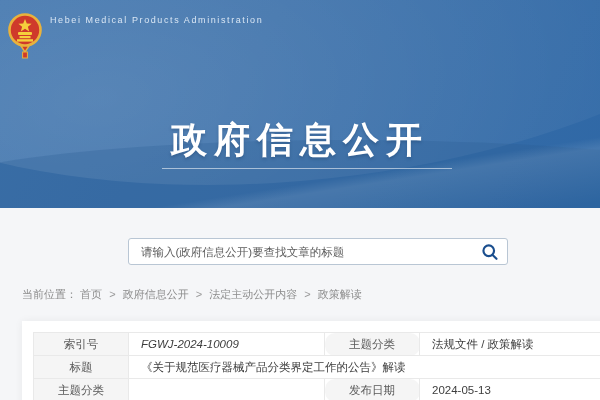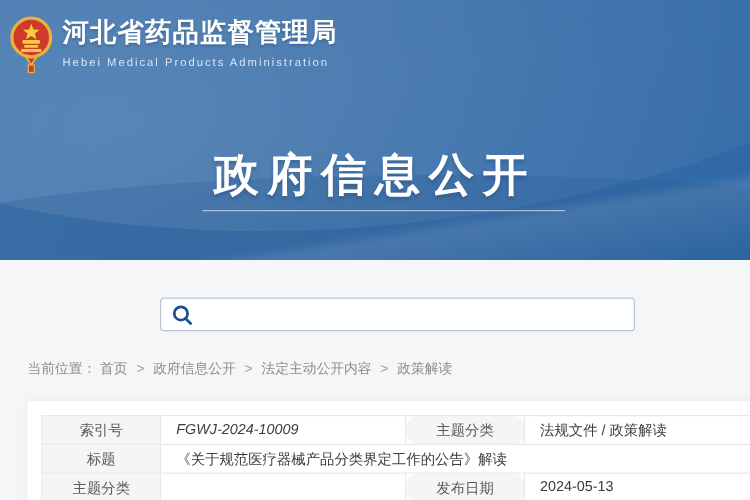--- a/index.html
+++ b/index.html
@@ -156,31 +156,31 @@
     <svg class="emblem" viewBox="0 0 34 52">
       <circle cx="17" cy="18" r="15.5" fill="#cf3a2b" stroke="#e9b23c" stroke-width="2.6"></circle>
       <polygon fill="#f5d03c" points="17,7 18.8,11.6 23.6,11.8 19.9,14.8 21.2,19.4 17,16.8 12.8,19.4 14.1,14.8 10.4,11.8 15.2,11.6"></polygon>
       <rect x="10" y="20" width="14" height="3" rx="1" fill="#f5d03c"></rect>
       <rect x="11.5" y="24" width="11" height="2.2" fill="#f5d03c"></rect>
       <rect x="9" y="27.2" width="16" height="2.4" fill="#f5d03c"></rect>
       <path d="M13 34 L17 40 L21 34 Z" fill="#cf3a2b" stroke="#e9b23c" stroke-width="1.4"></path>
       <rect x="14.6" y="40" width="4.8" height="6" fill="#cf3a2b" stroke="#e9b23c" stroke-width="1"></rect>
     </svg>
     <div class="site-text">
-      <div class="site-name">河北省药品监督管理局</div>
       <div class="site-name-en">Hebei Medical Products Administration</div>
     </div>
   </div>
 
   <div class="banner-title">政府信息公开</div>
   <div class="banner-underline"></div>
 </div>
 
 <div class="search-row">
   <div class="search-box">
+    <input class="search-input" type="text" placeholder="请输入(政府信息公开)要查找文章的标题" style="">
     <button class="search-btn">
       <svg width="18" height="18" viewBox="0 0 20 20">
         <circle cx="8.6" cy="8.6" r="5.9" fill="none" stroke="#1a4e8e" stroke-width="2.4"></circle>
         <line x1="12.9" y1="13.3" x2="17.2" y2="17.6" stroke="#1a4e8e" stroke-width="2.4" stroke-linecap="round"></line>
       </svg>
     </button>
   </div>
 </div>
 
 <div class="breadcrumb">

